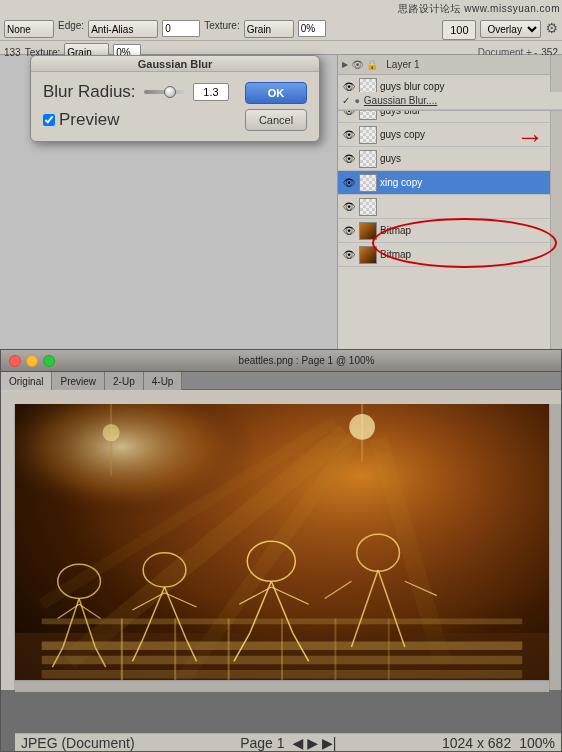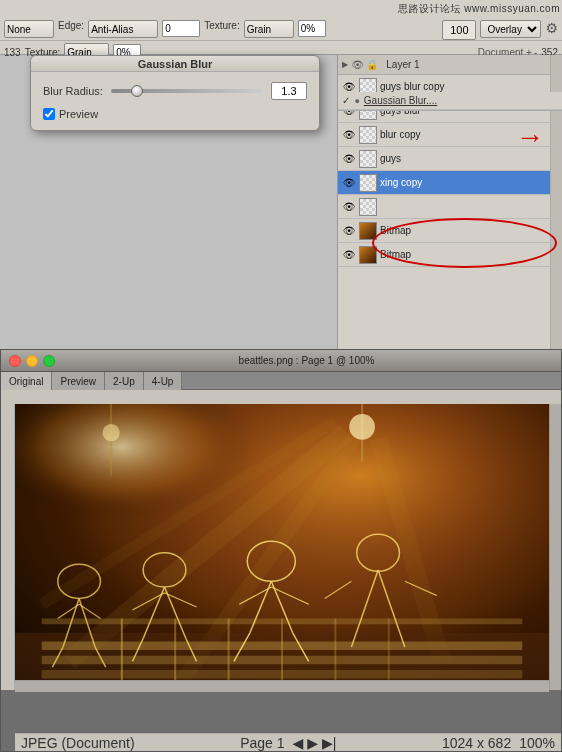--- a/index.html
+++ b/index.html
@@ -208,21 +208,21 @@
     }
 
     .dialog-row {
       display: flex;
       align-items: center;
       gap: 8px;
       margin-bottom: 8px;
     }
 
     .dialog-label {
-      font-size: 11px;
+      font-size: 17px;
       color: #333;
       white-space: nowrap;
     }
 
     .slider-track {
       flex: 1;
       height: 4px;
       background: linear-gradient(to right, #888, #ccc);
       border-radius: 2px;
       position: relative;
@@ -612,20 +612,24 @@
             <div class="slider-track">
               <div class="slider-thumb"></div>
             </div>
             <input class="slider-value" type="text" value="1.3" style="">
           </div>
           <div class="preview-row">
             <input type="checkbox" class="checkbox-sm" checked="" style="">
             <span class="dialog-label">Preview</span>
           </div>
         </div>
+        <div class="dialog-buttons">
+          <button class="btn-ok">OK</button>
+          <button class="btn-cancel">Cancel</button>
+        </div>
       </div>
     </div>
   </div>
 </div>
 
 <div class="layers-panel">
 
   <div class="layer-section-header">
     <span class="triangle-icon">▶</span>
     <span style="font-size:10px; color:#555;">👁</span>
@@ -640,21 +644,21 @@
         <span class="layer-name">guys blur copy</span>
       </div>
       <div class="layer-row">
         <span class="layer-eye" style="font-size: 10px;">👁</span>
         <div class="layer-thumb" style="background: repeating-conic-gradient(rgb(204, 204, 204) 0%, rgb(204, 204, 204) 25%, rgb(238, 238, 238) 0%, rgb(238, 238, 238) 50%) 0% 0% / 6px 6px rgb(221, 221, 221);"></div>
         <span class="layer-name">guys blur</span>
       </div>
       <div class="layer-row">
         <span class="layer-eye" style="font-size: 10px;">👁</span>
         <div class="layer-thumb" style="background: repeating-conic-gradient(rgb(204, 204, 204) 0%, rgb(204, 204, 204) 25%, rgb(238, 238, 238) 0%, rgb(238, 238, 238) 50%) 0% 0% / 6px 6px rgb(221, 221, 221);"></div>
-        <span class="layer-name">blur copy</span>
+        <span class="layer-name">guys copy</span>
       </div>
       <div class="layer-row">
         <span class="layer-eye" style="font-size: 10px;">👁</span>
         <div class="layer-thumb" style="background: repeating-conic-gradient(rgb(204, 204, 204) 0%, rgb(204, 204, 204) 25%, rgb(238, 238, 238) 0%, rgb(238, 238, 238) 50%) 0% 0% / 6px 6px rgb(221, 221, 221);"></div>
         <span class="layer-name">guys</span>
       </div>
       <div class="layer-row selected">
         <span class="layer-eye" style="font-size: 10px;">👁</span>
         <div class="layer-thumb" style="background: repeating-conic-gradient(rgb(204, 204, 204) 0%, rgb(204, 204, 204) 25%, rgb(238, 238, 238) 0%, rgb(238, 238, 238) 50%) 0% 0% / 6px 6px rgb(221, 221, 221);"></div>
         <span class="layer-name">xing copy</span>

